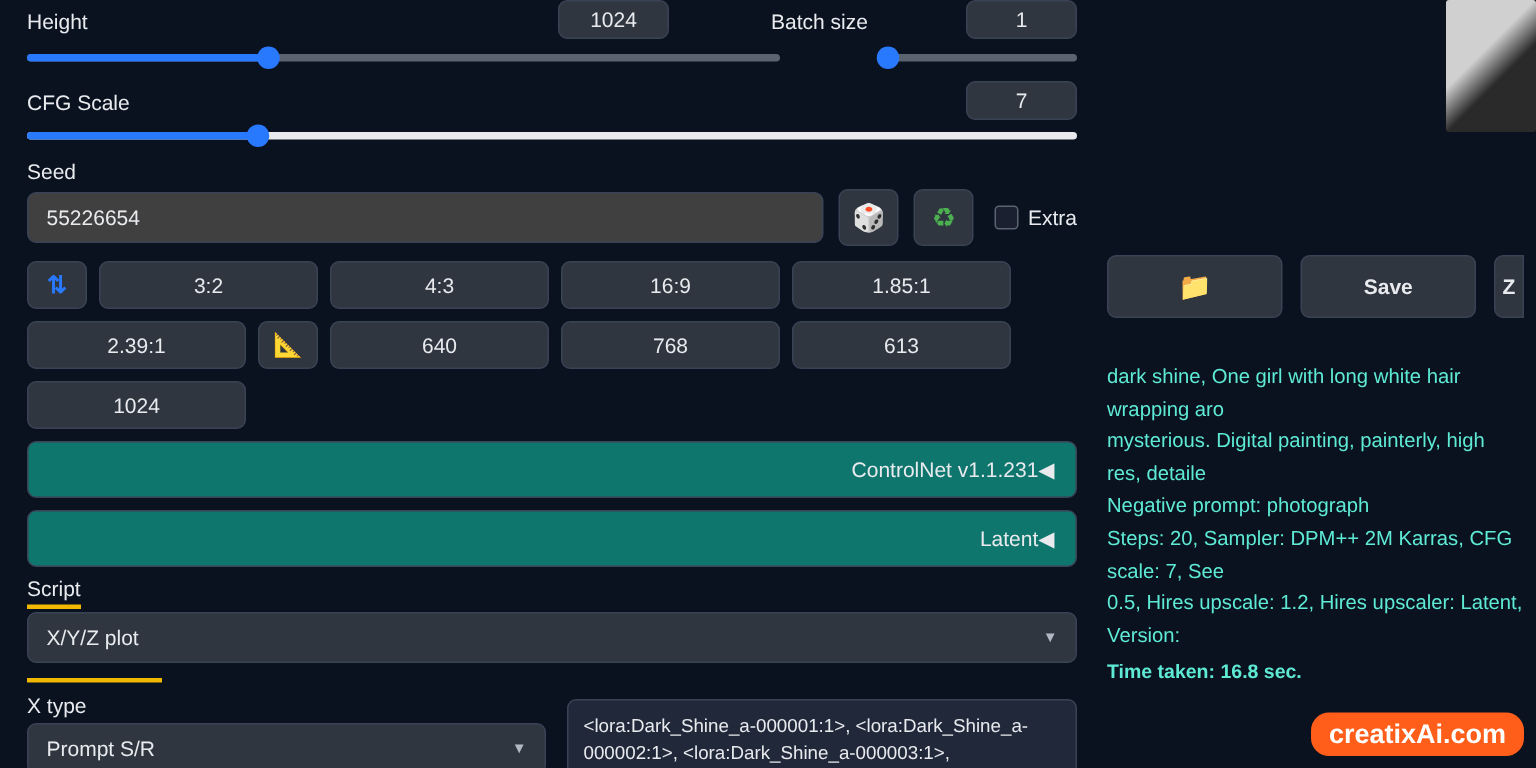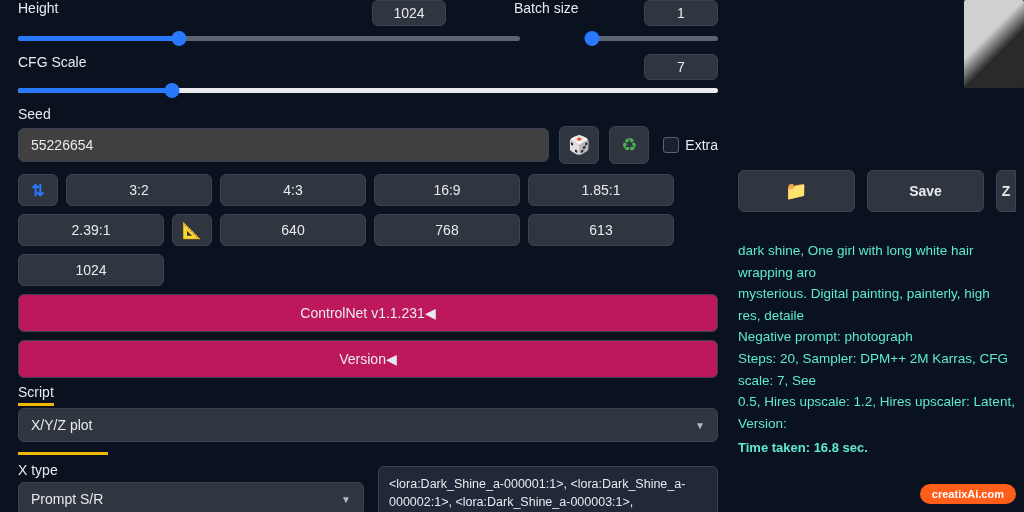--- a/index.html
+++ b/index.html
@@ -2,21 +2,21 @@
 <html><head>
 <meta charset="utf-8">
 <style>
 * { box-sizing: border-box; margin: 0; padding: 0; font-family: -apple-system, BlinkMacSystemFont, "Segoe UI", sans-serif; }
 body { background: #0a1220; color: #e8eaed; width: 1024px; height: 512px; overflow: hidden; font-size: 14px; }
 .main { display: flex; height: 100%; }
 .left-panel { width: 730px; padding: 0 12px 0 18px; }
 .right-panel { flex: 1; padding: 0 8px; position: relative; }
 
 .label { font-size: 14px; color: #e8eaed; margin-bottom: 4px; display: block; }
-.row { display: flex; align-items: flex-start; gap: 20px; margin-bottom: 2px; }
+.row { display: flex; align-items: flex-end; gap: 20px; margin-bottom: 2px; }
 .col { display: flex; flex-direction: column; }
 
 .num-box { background: #2f3640; border: 1px solid #3a4355; border-radius: 6px; color: #e8eaed; text-align: center; padding: 4px 0; width: 74px; font-size: 14px; }
 
 .slider-wrap { position: relative; height: 16px; margin-top: 2px; }
 .slider-track { position: absolute; top: 6px; left: 0; right: 0; height: 5px; background: #5a6370; border-radius: 3px; }
 .slider-fill { position: absolute; top: 6px; left: 0; height: 5px; background: #2979ff; border-radius: 3px; }
 .slider-thumb { position: absolute; top: 1px; width: 15px; height: 15px; background: #2979ff; border-radius: 50%; transform: translateX(-50%); }
 
 .input-text { background: #404040; border: 1px solid #3a4355; border-radius: 6px; color: #e8eaed; padding: 8px 12px; width: 100%; font-size: 14px; }
@@ -27,38 +27,38 @@
 .recycle { color: #4caf50; font-size: 18px; }
 .extra-check { display: flex; align-items: center; gap: 6px; margin-left: 4px; font-size: 14px; }
 .checkbox { width: 16px; height: 16px; border: 1px solid #5a6370; border-radius: 3px; background: #1a2030; }
 
 .btn-grid { display: flex; flex-wrap: wrap; gap: 8px; margin-top: 10px; }
 .btn-grid .btn { background: #2f3640; border: 1px solid #3a4355; border-radius: 6px; width: 146px; height: 32px; display: flex; align-items: center; justify-content: center; font-size: 14px; cursor: pointer; }
 .btn-grid .btn.sm { width: 40px; }
 .swap-icon { color: #2979ff; font-size: 16px; font-weight: bold; }
 .ruler-icon { color: #b0b8c4; font-size: 16px; }
 
-.accordion { background: #be185d; border: 1px solid #3a4355; border-radius: 6px; padding: 10px 14px; font-size: 14px; display: flex; justify-content: center; align-items: center; margin-top: 8px; cursor: pointer; }
+.accordion { background: #0f766e; border: 1px solid #3a4355; border-radius: 6px; padding: 10px 14px; font-size: 14px; display: flex; justify-content: flex-end; align-items: center; margin-top: 8px; cursor: pointer; }
 .accordion .caret { color: #e8eaed; font-size: 14px; }
 
 .select { background: #2f3640; border: 1px solid #3a4355; border-radius: 6px; padding: 8px 12px; display: flex; justify-content: space-between; align-items: center; cursor: pointer; position: relative; }
 .select .arrow { font-size: 10px; color: #b0b8c4; }
 
 .textarea { background: #20283a; border: 1px solid #3a4355; border-radius: 6px; padding: 8px 10px; height: 110px; overflow: hidden; font-size: 12.5px; line-height: 1.45; color: #e8eaed; margin-top: 4px; white-space: pre-wrap; }
 
 .preview-img { position: absolute; top: 0; right: 0; width: 60px; height: 88px; background: linear-gradient(135deg,#d0d0d0 40%,#2a2a2a 60%); border-radius: 2px; }
 
 .right-btns { display: flex; gap: 12px; margin-top: 170px; }
 .right-btn { flex: 1; background: #2f3640; border: 1px solid #3a4355; border-radius: 6px; height: 42px; display: flex; align-items: center; justify-content: center; font-size: 14px; font-weight: 600; cursor: pointer; min-width: 100px; }
 .folder-icon { color: #f5c542; font-size: 18px; }
 
 .info-text { margin-top: 28px; font-size: 13.5px; line-height: 1.6; color: #5eead4; }
 .time-taken { font-size: 13px; margin-top: 4px; font-weight: bold; }
 
-.watermark { position: absolute; bottom: 8px; right: 8px; background: #ff5e1a; color: #fff; font-weight: 700; font-size: 11px; padding: 4px 12px; border-radius: 12px; }
+.watermark { position: absolute; bottom: 8px; right: 8px; background: #ff5e1a; color: #fff; font-weight: 700; font-size: 18px; padding: 4px 12px; border-radius: 12px; }
 
 .script-section { margin-top: 6px; }
 .xyz-row { display: flex; gap: 14px; margin-top: 4px; }
 .xtype-col { width: 346px; }
 .xvalues-col { flex: 1; }
 .yu-wrap { display: inline-block; border-bottom: 3px solid #f0b800; padding-bottom: 3px; }
 .yu-wrap2 { display: inline-block; border-bottom: 3px solid #f0b800; padding: 0 60px 3px 0; margin-top: 8px; }
 </style>
 </head>
 <body>
@@ -136,21 +136,21 @@
       <div class="btn">768</div>
       <div class="btn">613</div>
       <div class="btn">1024</div>
     </div>
 
     <div class="accordion">
       <span>ControlNet v1.1.231</span>
       <span class="caret">◀</span>
     </div>
     <div class="accordion">
-      <span>Version</span>
+      <span>Latent</span>
       <span class="caret">◀</span>
     </div>
 
     <div class="script-section">
       <div class="yu-wrap"><span class="label" style="margin:0">Script</span></div>
       <div class="select" style="margin-top:2px">
         <span>X/Y/Z plot</span>
         <span class="arrow">▼</span>
       </div>
       <div class="yu-wrap2" style="margin-top:0;padding-right:90px;padding-top:0"></div>

